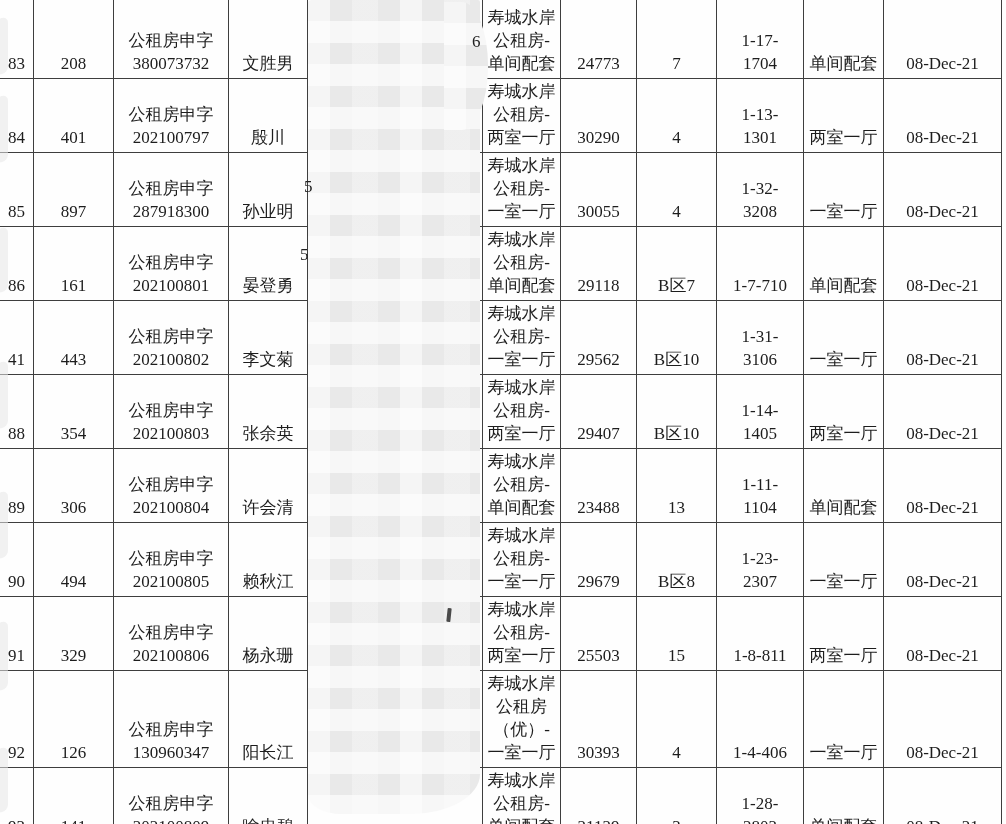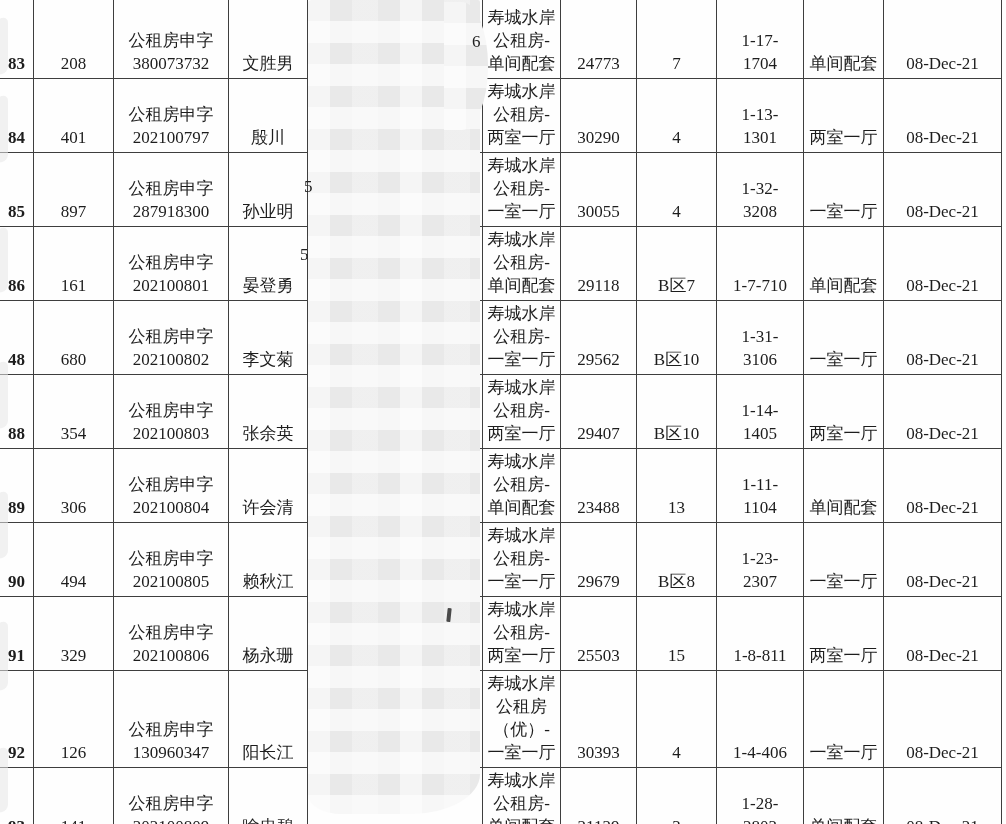--- a/index.html
+++ b/index.html
@@ -12,21 +12,21 @@
     position:absolute;left:-1px;top:0;
   }
   table.sheet td{
     border:1px solid #3e3e3e;
     text-align:center;vertical-align:bottom;
     padding:1px 1px 3px 1px;
     font-size:17px;line-height:23px;
     overflow:hidden;
   }
   table.sheet tr:first-child td{border-top:none;}
-  td.rowno{vertical-align:middle;font-size:18px;font-weight:bold;}
+  td.rowno{vertical-align:middle;font-size:18px;}
   td.pre{white-space:pre-line;}
   td.estate{line-height:22px;white-space:pre-line;}
   .docline{display:block;}
   
   .censor{
     position:absolute;z-index:2;
     background-color:#fbfbfb;
     background-image:
       repeating-linear-gradient(90deg, rgba(255,255,255,.55) 0 22px, rgba(255,255,255,0) 22px 44px, rgba(255,255,255,.3) 44px 70px, rgba(255,255,255,0) 70px 92px),
       repeating-linear-gradient(180deg, #e9e9e9 0 21px, #f7f7f7 21px 43px);
@@ -144,22 +144,22 @@
           <td class="estate">寿城水岸
 公租房-
 单间配套</td>
           <td>29118</td>
           <td>B区7</td>
           <td class="pre">1-7-710</td>
           <td>单间配套</td>
           <td>08-Dec-21</td>
         </tr>
         <tr style="height: 73px;">
-          <td class="rowno">48</td>
-          <td>680</td>
+          <td class="rowno">41</td>
+          <td>443</td>
           <td>
             <span class="docline">公租房申字</span>
             <span class="docline">202100802</span>
           </td>
           <td>李文菊</td>
           <td></td>
           <td class="estate">寿城水岸
 公租房-
 一室一厅</td>
           <td>29562</td>

